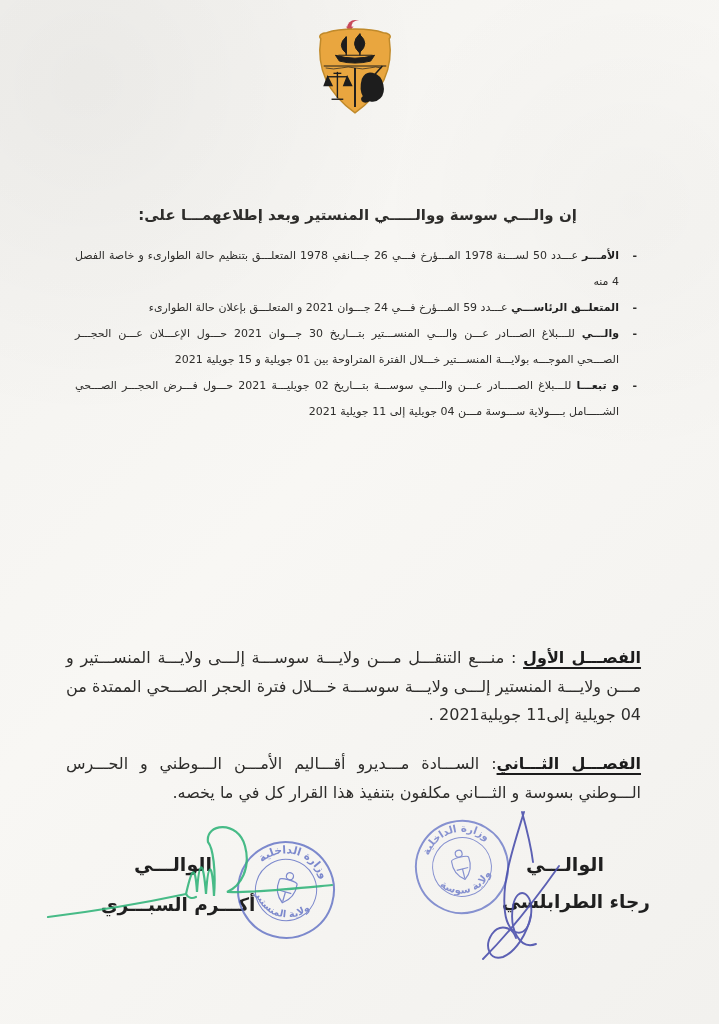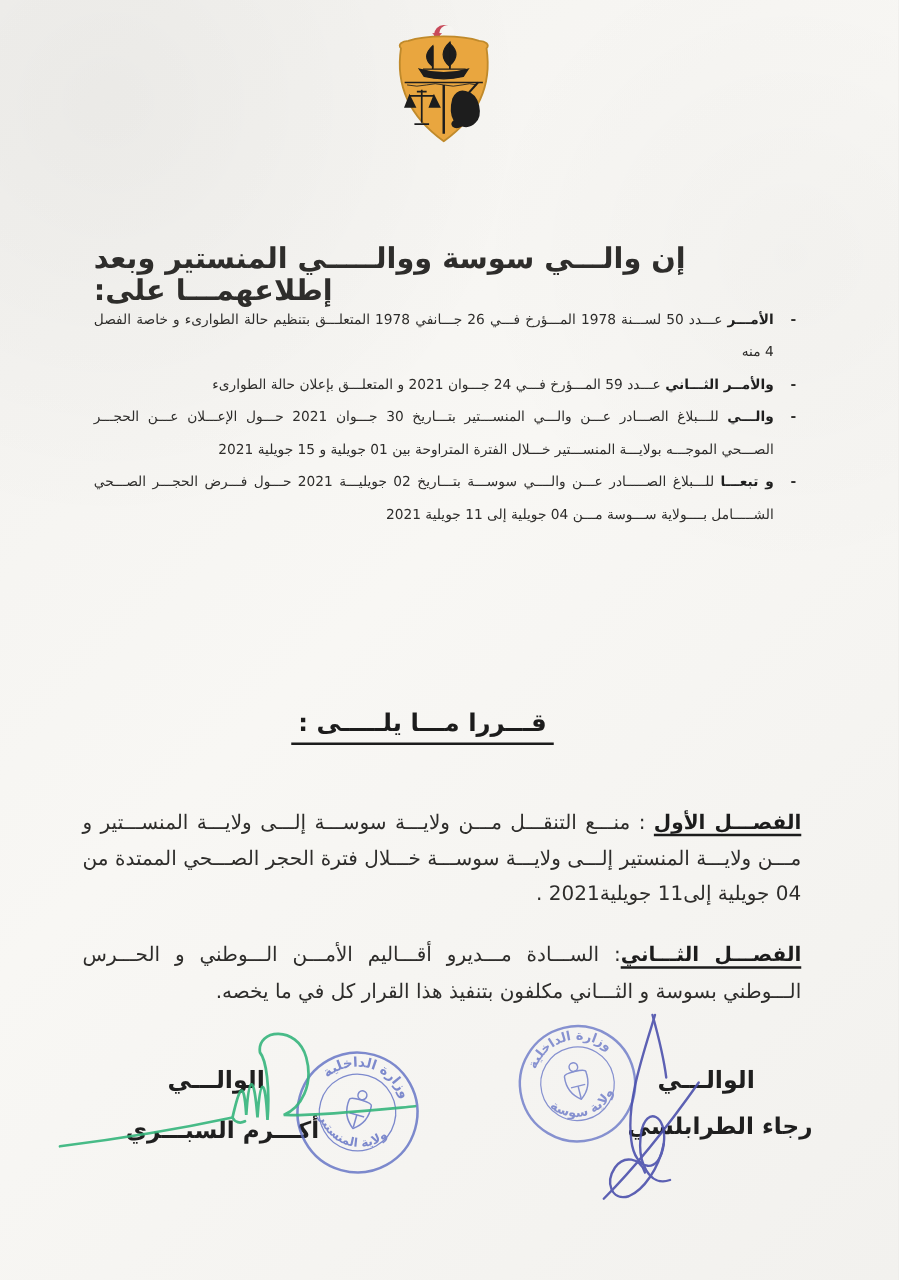--- a/index.html
+++ b/index.html
@@ -16,21 +16,21 @@
     color:#2e2d2b;
     direction:rtl;
   }
   .abs{position:absolute;}
   .emblem{left:311px;top:16px;width:88px;height:100px;}
   .title-wrap{left:237px;top:122px;width:220px;text-align:center;}
   .title{
     display:inline-block;font-size:29px;font-weight:bold;color:#1c1c1c;
     border-bottom:3px solid #1c1c1c;padding:0 4px 5px;letter-spacing:1px;
   }
-  .intro{right:79px;left:75px;top:194px;font-size:23px;font-weight:bold;margin:0;text-align:left;}
+  .intro{right:79px;left:75px;top:194px;font-size:15px;font-weight:bold;margin:12px;text-align:center;}
   .bullets{
     right:80px;left:75px;top:243px;margin:0;padding:0;list-style:none;
     font-size:11px;line-height:26px;text-align:justify;
   }
   .bullets li{position:relative;padding-right:20px;margin:0;}
   .bullets li::before{content:"-";position:absolute;right:2px;top:0;font-weight:bold;}
   .lead{font-weight:bold;color:#1f1f1f;}
   .decision{left:188px;top:567px;width:300px;text-align:center;margin:0;}
   .decision span{
     display:inline-block;font-size:19.5px;font-weight:bold;color:#1c1c1c;
@@ -91,28 +91,25 @@
       <path d="M52 63 q4 -8 11 -6 q9 2 11 12 q2 9 -3 14 q-5 5 -11 3 q-5 3 -8 0 q-2 -3 1 -5 q-4 -7 -1 -18 z"></path>
       <line x1="65" y1="59" x2="73" y2="50" stroke="#1d1d1d" stroke-width="1.6"></line>
     </g>
   </svg>
 
 
   <p class="abs intro">إن والـــي سوسة ووالـــــي المنستير وبعد إطلاعهمـــا على:</p>
 
   <ul class="abs bullets">
     <li><b class="lead">الأمـــر</b><span> عـــدد 50 لســـنة 1978 المـــؤرخ فـــي 26 جـــانفي 1978 المتعلـــق بتنظيم حالة الطوارىء و خاصة الفصل 4 منه</span></li>
-    <li><b class="lead">والأمــر الثـــاني</b><span> عـــدد 59 المـــؤرخ فـــي 24 جـــوان 2021 و المتعلـــق بإعلان حالة الطوارىء</span></li>
+    <li><b class="lead">المتعلــق الرئاســـي</b><span> عـــدد 59 المـــؤرخ فـــي 24 جـــوان 2021 و المتعلـــق بإعلان حالة الطوارىء</span></li>
     <li><b class="lead">والـــي</b><span> للـــبلاغ الصـــادر عـــن والـــي المنســـتير بتـــاريخ 30 جـــوان 2021 حـــول الإعـــلان عـــن الحجـــر الصـــحي الموجـــه بولايـــة المنســـتير خـــلال الفترة المتراوحة بين 01 جويلية و 15 جويلية 2021</span></li>
     <li><b class="lead">و تبعـــا</b><span> للـــبلاغ الصـــــادر عـــن والــــي سوســـة بتـــاريخ 02 جويليـــة 2021 حـــول فـــرض الحجـــر الصـــحي الشـــــامل بــــولاية ســـوسة مـــن 04 جويلية إلى 11 جويلية 2021</span></li>
   </ul>
 
-  <div class="abs decision">
-    <span>قـــررا  مـــا يلـــــى :</span>
-  </div>
 
   <p class="abs article article1"><b class="alead">الفصـــل الأول</b><span> : </span><span>منـــع التنقـــل مـــن ولايـــة سوســـة إلـــى ولايـــة المنســـتير و مـــن ولايـــة المنستير إلـــى ولايـــة سوســـة خـــلال فترة الحجر الصـــحي الممتدة من 04 جويلية إلى11 جويلية2021 .</span></p>
 
   <p class="abs article article2"><b class="alead">الفصـــل الثـــاني</b><span>: </span><span>الســـادة مـــديرو أقـــاليم الأمـــن الـــوطني و الحـــرس الـــوطني بسوسة و الثـــاني مكلفون بتنفيذ هذا القرار كل في ما يخصه.</span></p>
 
   <div class="abs sig-title sig-title-right">الوالـــي</div>
   <div class="abs sig-name sig-name-right">رجاء الطرابلسي</div>
 
   <div class="abs sig-title sig-title-left">الوالـــي</div>
   <div class="abs sig-name sig-name-left">أكـــرم السبـــري</div>

